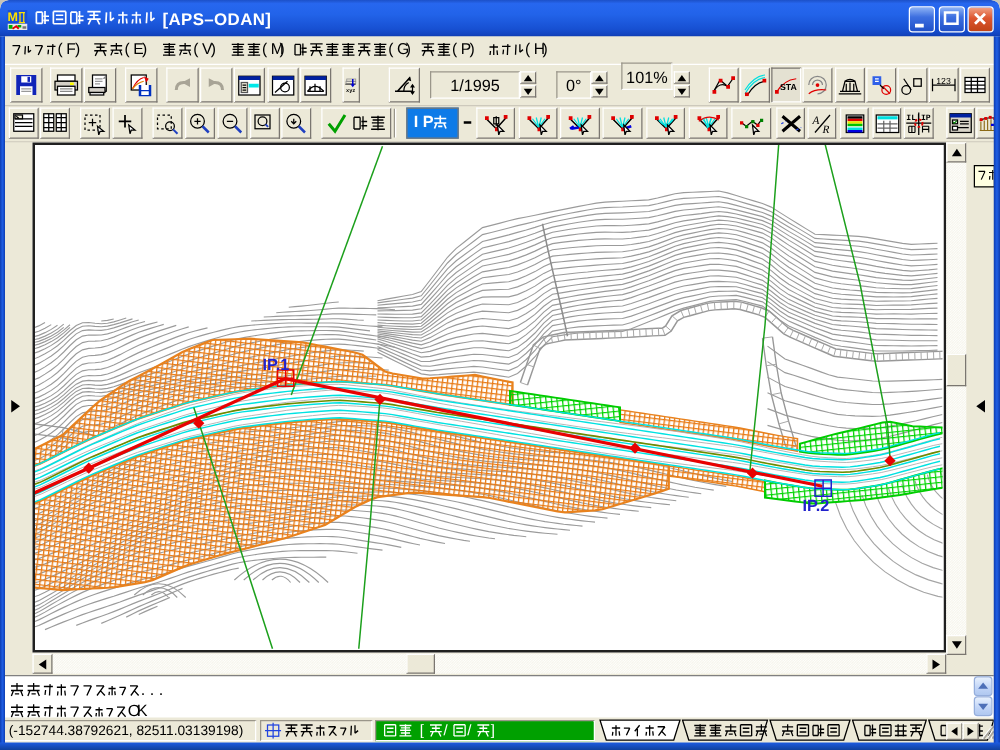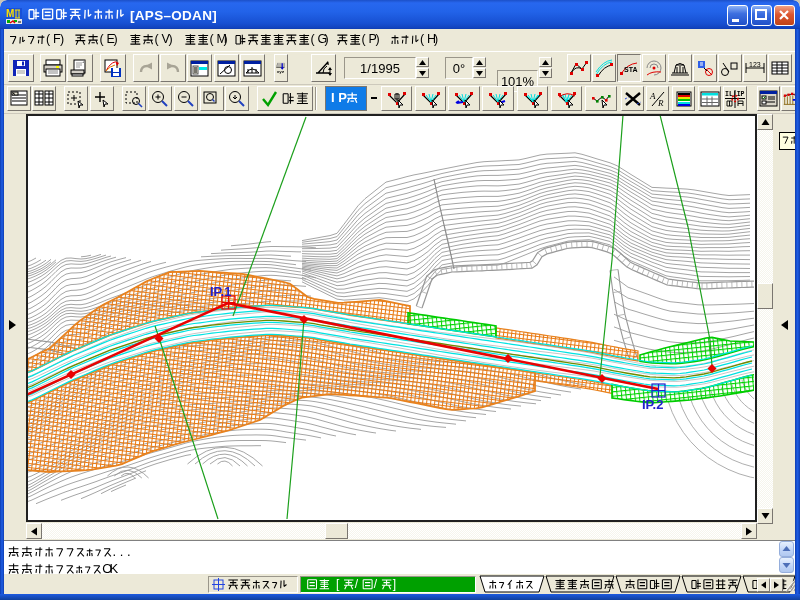--- a/index.html
+++ b/index.html
@@ -217,21 +217,21 @@
     <div class="tb" style="left:473px;top:57px;width:13px;height:10px">
       <svg width="9" height="7" viewBox="0 0 9 7">
         <path d="M4.5,1L8,6H1z" fill="#000"></path>
       </svg>
     </div>
     <div class="tb" style="left:473px;top:68px;width:13px;height:10px">
       <svg width="9" height="7" viewBox="0 0 9 7">
         <path d="M4.5,6L1,1h7z" fill="#000"></path>
       </svg>
     </div>
-    <div class="fld" style="left:497px;top:70px;width:41px;height:22px">101%</div>
+    <div class="fld" style="left:497px;top:50px;width:41px;height:22px">101%</div>
     <div class="tb" style="left:539px;top:57px;width:13px;height:10px">
       <svg width="9" height="7" viewBox="0 0 9 7">
         <path d="M4.5,1L8,6H1z" fill="#000"></path>
       </svg>
     </div>
     <div class="tb" style="left:539px;top:68px;width:13px;height:10px">
       <svg width="9" height="7" viewBox="0 0 9 7">
         <path d="M4.5,6L1,1h7z" fill="#000"></path>
       </svg>
     </div>
@@ -774,20 +774,21 @@
         <g transform="rotate(0,6.5,7)">
           <path d="M6.5,4L10.5,9H2.5z" fill="#4D6FB8"></path>
         </g>
       </svg></div>
     <div style="position:absolute;left:779px;top:557px;width:15px;height:16px;background:linear-gradient(#E7F0FD,#C0D4F7 60%,#B0C8F0);border:1px solid #95AEDC;border-radius:3px"><svg width="13" height="14">
         <g transform="rotate(180,6.5,7)">
           <path d="M6.5,4L10.5,9H2.5z" fill="#4D6FB8"></path>
         </g>
       </svg></div>
     <div style="position:absolute;left:4px;top:574px;width:791px;height:20px;background:#ECE9D8"></div>
+    <div class="sunk" style="left:2px;top:576px;width:203px;height:17px;font-size:11px;color:#000;display:flex;align-items:center;padding-left:4px">(-152744.38792621, 82511.03139198)</div>
     <div class="sunk" style="left:208px;top:576px;width:90px;height:17px"></div>
     <svg style="position:absolute;left:212px;top:578px" width="13" height="13">
       <rect x="2" y="2" width="9" height="9" fill="none" stroke="#2244E0"></rect>
       <path d="M6.5,0v13M0,6.5h13" stroke="#2244E0"></path>
     </svg>
     <svg style="position:absolute;left:227px;top:578px" width="62" height="15">
       <path d="M1.4,2L10.9,2M3,4.6L9.3,4.6M1.4,7.3L10.9,7.3M4,7.3L2.1,11.2M8.2,7.3L10.1,11.2M6.1,2L6.1,7.3" stroke="#000" stroke-width="1.05" fill="none"></path>
       <path d="M13.6,2L23.1,2M15.2,4.6L21.5,4.6M13.6,7.3L23.1,7.3M16.3,7.3L14.4,11.2M20.5,7.3L22.4,11.2M18.4,2L18.4,7.3" stroke="#000" stroke-width="1.05" fill="none"></path>
       <path d="M26,4.4L32.6,4.4M29.3,2.2L29.3,10.5M26.8,7.5L26.4,10.5M31.8,7L32.2,10.5" stroke="#000" stroke-width="1.05" fill="none"></path>
       <path d="M35.7,3.4L41.5,3.4M41.5,3.4L36.4,10.5M38.9,7L42.2,10.5" stroke="#000" stroke-width="1.05" fill="none"></path>

